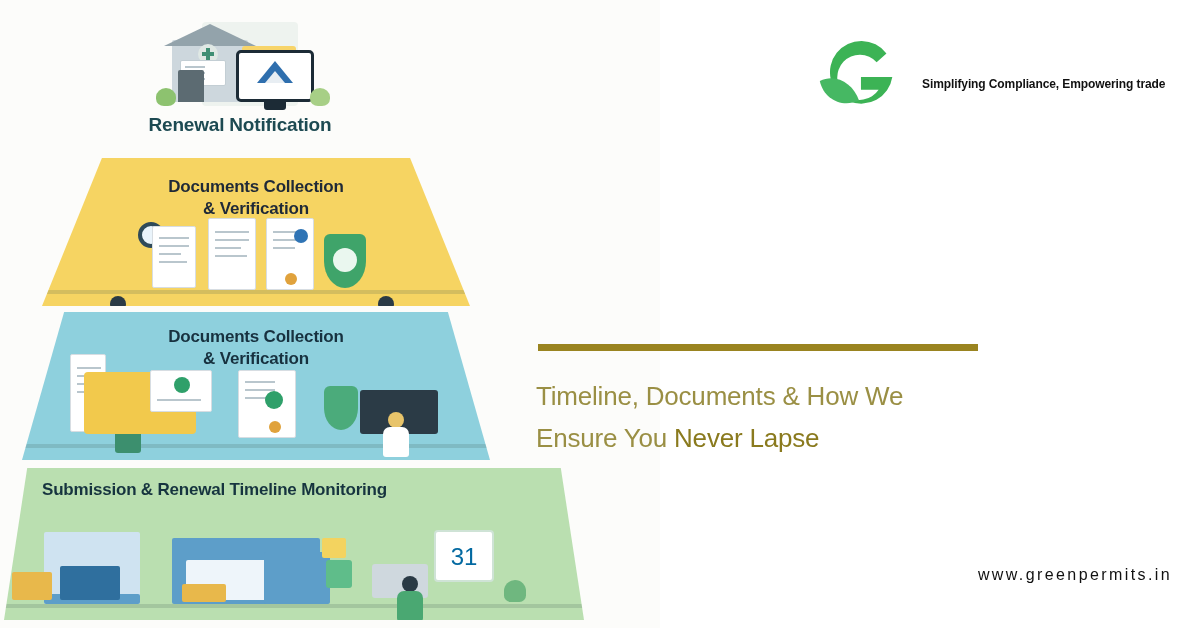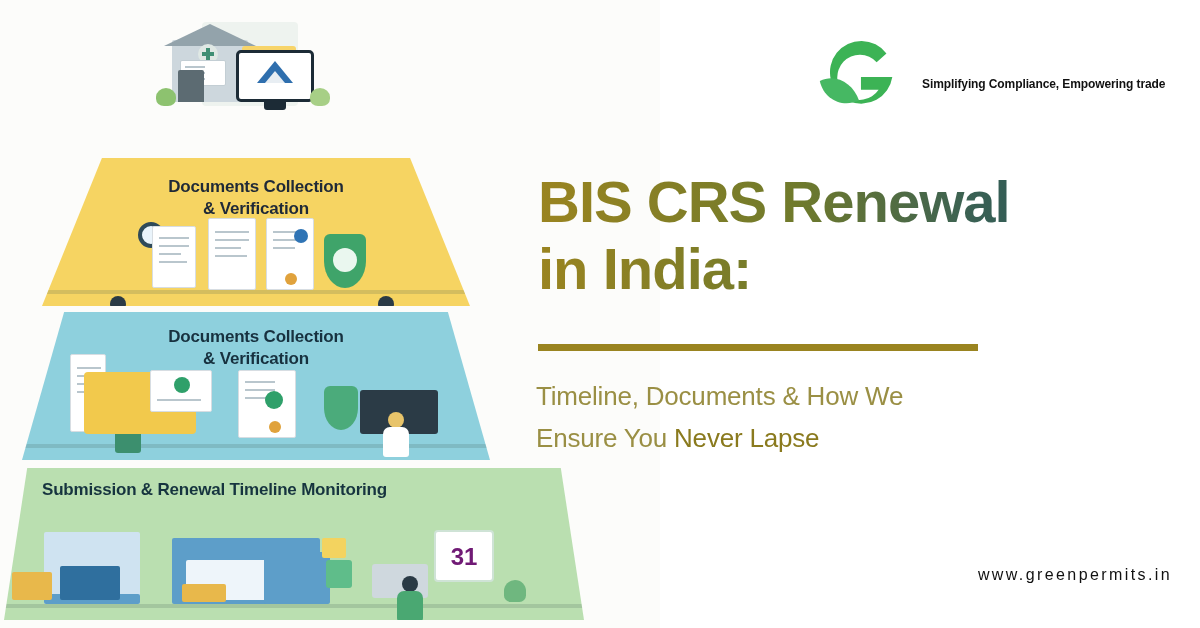--- a/index.html
+++ b/index.html
@@ -121,21 +121,21 @@
   .person .body { position:absolute; left:1px; top:15px; width:26px; height:30px; border-radius:7px 7px 3px 3px; }
   .person .legs { position:absolute; left:5px; top:44px; width:18px; height:26px; background:#24414f; border-radius:2px; }
 
   .doc { position:absolute; bottom:16px; background:#ffffff; border:1px solid #d7dde2; border-radius:2px; }
   .doc i { position:absolute; left:6px; height:2px; background:#b9c6cd; display:block; }
 
   .folder { position:absolute; background:#f2c94c; border-radius:4px 10px 4px 4px; }
   .shield { position:absolute; background:#3fa46a; border-radius:6px 6px 50% 50%; }
   .laptop { position:absolute; background:#2b3b46; border-radius:3px; }
   .calendar { position:absolute; background:#ffffff; border:2px solid #cfe3d6; border-radius:4px;
-              color:#701a75; font-weight:bold; text-align:center;margin-top:8px; }
+              color:#0369a1; font-weight:normal; text-align:center;margin-top:8px; }
   .bldg { position:absolute; bottom:16px; background:#5d9ec9; border-radius:2px; }
   .bldg.light { background:#cfe3f1; }
   .ground { position:absolute; left:0; bottom:12px; width:100%; height:4px; background:rgba(60,90,80,.18); }
 
   
   .logo-row { position:absolute; left:810px; top:30px; display:flex; align-items:center; gap:14px; }
   .logo-mark { width:98px; height:98px; flex:0 0 auto; }
   .logo-text { padding-top:4px; }
   .brand { font-size:33px; font-weight:bold; color:#111111; letter-spacing:-0.6px; line-height:1; }
   .tagline { font-size:12px; font-weight:bold; color:#111111; margin-top:5px; letter-spacing:-0.1px; }
@@ -181,20 +181,21 @@
       <div class="house-door"></div>
       <div class="house-yellow"></div>
       <div class="monitor">
         <div class="monitor-img"></div>
         <div class="monitor-img2"></div>
       </div>
       <div class="monitor-stand"></div>
       <div class="bush b1"></div>
       <div class="bush b2"></div>
     </div>
+    <div class="tier-label">Renewal Notification</div>
   </div>
 
   <div class="tier tier-2">
     <div class="tier-label">
       <span>Documents Collection</span><br>
       <span>&amp; Verification</span>
     </div>
     <div class="ground"></div>
     <div class="person" style="left:62px;">
       <div class="head"></div>
@@ -296,22 +297,21 @@
   <svg class="logo-mark" viewBox="0 0 100 100">
     <path d="M78 24 A32 32 0 1 0 84 48 L52 48 L52 61 L70 61 A23 23 0 1 1 68 33 Z" fill="#3cb355"></path>
     <path d="M10 52 C26 44 44 54 50 72 C32 80 14 70 10 52 Z" fill="#46b863"></path>
   </svg>
   <div class="logo-text">
     <div class="tagline">Simplifying Compliance, Empowering trade</div>
   </div>
 </div>
 
 <h1 class="headline">
-  <span>BIS CRS Renewal</span><br>
-  <span>in India:</span>
+  <br>
 </h1>
 
 <div class="divider"></div>
 
 <div class="subhead">
   <span>Timeline, Documents &amp; How We</span><br>
   <span>Ensure You </span><b>Never Lapse</b>
 </div>
 
 <div class="site-url">www.greenpermits.in</div>

